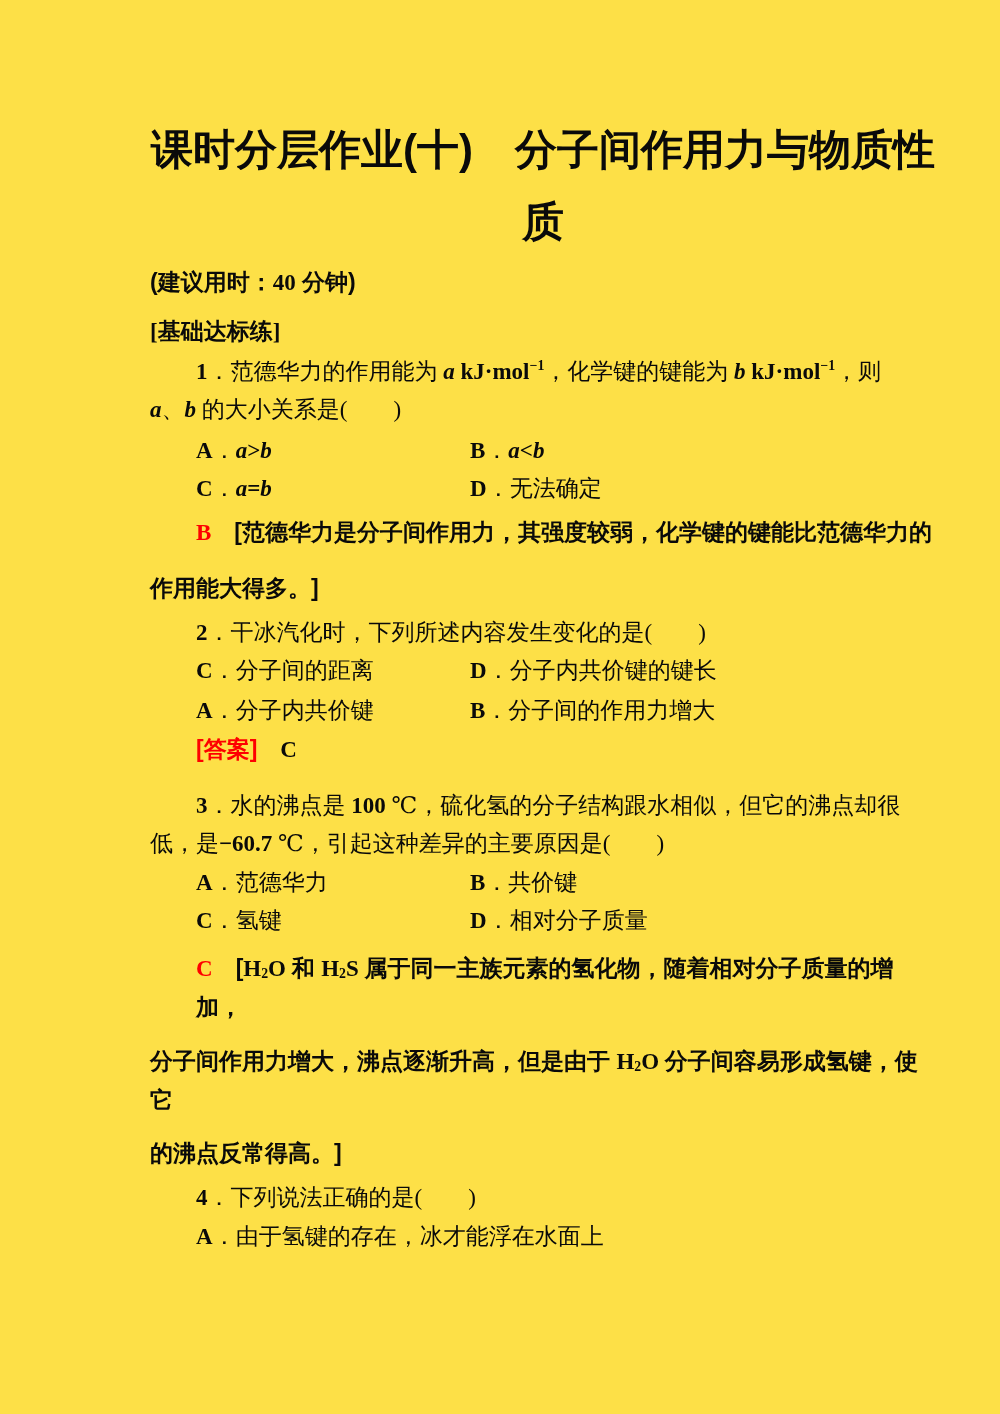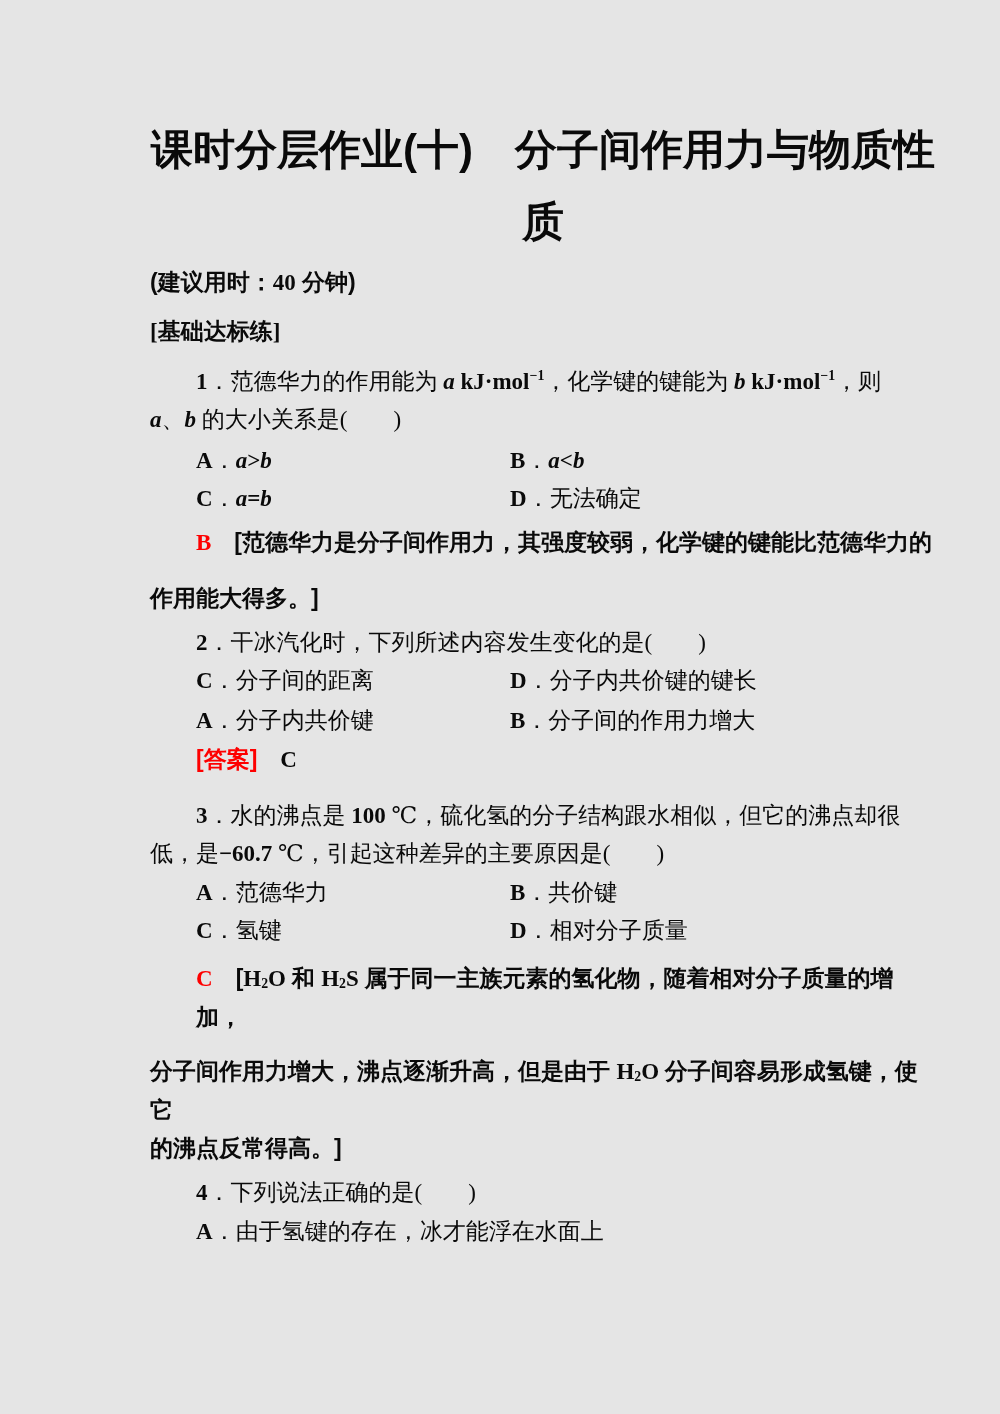--- a/index.html
+++ b/index.html
@@ -2,21 +2,21 @@
 <html style="--accent-red: #fe0000;"><head>
 <meta charset="utf-8">
 <style>
   html,body{margin:0;padding:0;background:#ffffff;}
   .page{
     position:relative;
     width:1000px;height:1414px;
     margin:0 auto;
     box-sizing:border-box;
     padding:114px 64px 0 150px;
-    background:#e5e5e5;
+    background:#fde047;
     color:#0a0a0a;
     font-family:"Liberation Serif","DejaVu Serif",serif;
     overflow:hidden;
   }
   .title{
     font-family:"Liberation Sans","DejaVu Sans",sans-serif;
     font-weight:700;
     font-size:42px;
     line-height:72px;
     text-align:center;
@@ -29,21 +29,21 @@
     margin-top:5px;
   }
   .section{
     font-weight:700;
     font-size:23px;line-height:38px;
     text-align:left;
     margin-top:11px;
   }
   .line{font-size:23px;line-height:38px;}
   .ind{padding-left:46px;}
-  .optrow{display:flex;padding-left:46px;gap:40px;}
+  .optrow{display:flex;padding-left:46px;}
   .optrow .c1{width:274px;flex:none;}
   .expl{
     font-family:"Liberation Sans","DejaVu Sans",sans-serif;
     font-weight:700;
   }
   .lat{font-family:"Liberation Serif","DejaVu Serif",serif;font-weight:700;}
   .it{font-family:"Liberation Serif","DejaVu Serif",serif;font-weight:700;font-style:italic;}
   .sup{font-size:60%;vertical-align:super;line-height:0;}
   .sub{font-size:60%;vertical-align:-0.15em;line-height:0;}
   .red{color:var(--accent-red,#fe0000);}
@@ -56,21 +56,21 @@
 
   <div class="title">
     <div>课时分层作业(十)　分子间作用力与物质性</div>
     <div>质</div>
   </div>
 
   <div class="subtitle"><span>(建议用时：</span><span class="lat">40</span><span> 分钟)</span></div>
 
   <div class="section">[基础达标练]</div>
 
-  <div class="line ind" style="margin-top:12px"><span class="lat">1</span><span>．范德华力的作用能为 </span><span class="it">a</span><span class="lat"> kJ·mol</span><span class="lat sup">−1</span><span>，化学键的键能为 </span><span class="it">b</span><span class="lat"> kJ·mol</span><span class="lat sup">−1</span><span>，则</span></div>
+  <div class="line ind" style="margin-top:2px"><span class="lat">1</span><span>．范德华力的作用能为 </span><span class="it">a</span><span class="lat"> kJ·mol</span><span class="lat sup">−1</span><span>，化学键的键能为 </span><span class="it">b</span><span class="lat"> kJ·mol</span><span class="lat sup">−1</span><span>，则</span></div>
   <div class="line"><span class="it">a</span><span>、</span><span class="it">b</span><span> 的大小关系是(　　)</span></div>
   <div class="line optrow" style="margin-top:3px">
     <div class="c1"><span class="lat">A</span><span>．</span><span class="it">a</span><span class="lat">&gt;</span><span class="it">b</span></div>
     <div><span class="lat">B</span><span>．</span><span class="it">a</span><span class="lat">&lt;</span><span class="it">b</span></div>
   </div>
   <div class="line optrow">
     <div class="c1"><span class="lat">C</span><span>．</span><span class="it">a</span><span class="lat">=</span><span class="it">b</span></div>
     <div><span class="lat">D</span><span>．无法确定</span></div>
   </div>
   <div class="line ind expl" style="margin-top:5px"><span class="lat red">B</span><span>　[范德华力是分子间作用力，其强度较弱，化学键的键能比范德华力的</span></div>
@@ -92,18 +92,18 @@
   <div class="line optrow" style="margin-top:1px">
     <div class="c1"><span class="lat">A</span><span>．范德华力</span></div>
     <div><span class="lat">B</span><span>．共价键</span></div>
   </div>
   <div class="line optrow">
     <div class="c1"><span class="lat">C</span><span>．氢键</span></div>
     <div><span class="lat">D</span><span>．相对分子质量</span></div>
   </div>
   <div class="line ind expl" style="margin-top:9px"><span class="lat red">C</span><span>　[</span><span class="lat">H</span><span class="lat sub">2</span><span class="lat">O </span><span>和 </span><span class="lat">H</span><span class="lat sub">2</span><span class="lat">S </span><span>属于同一主族元素的氢化物，随着相对分子质量的增加，</span></div>
   <div class="line expl" style="margin-top:16px"><span>分子间作用力增大，沸点逐渐升高，但是由于 </span><span class="lat">H</span><span class="lat sub">2</span><span class="lat">O </span><span>分子间容易形成氢键，使它</span></div>
-  <div class="line expl" style=""><span>的沸点反常得高。]</span></div>
+  <div class="line expl" style="margin-top:15px"><span>的沸点反常得高。]</span></div>
 
   <div class="line ind" style="margin-top:7px"><span class="lat">4</span><span>．下列说法正确的是(　　)</span></div>
   <div class="line ind" style="margin-top:1px"><span class="lat">A</span><span>．由于氢键的存在，冰才能浮在水面上</span></div>
 
 </div>
 
 </body></html>

